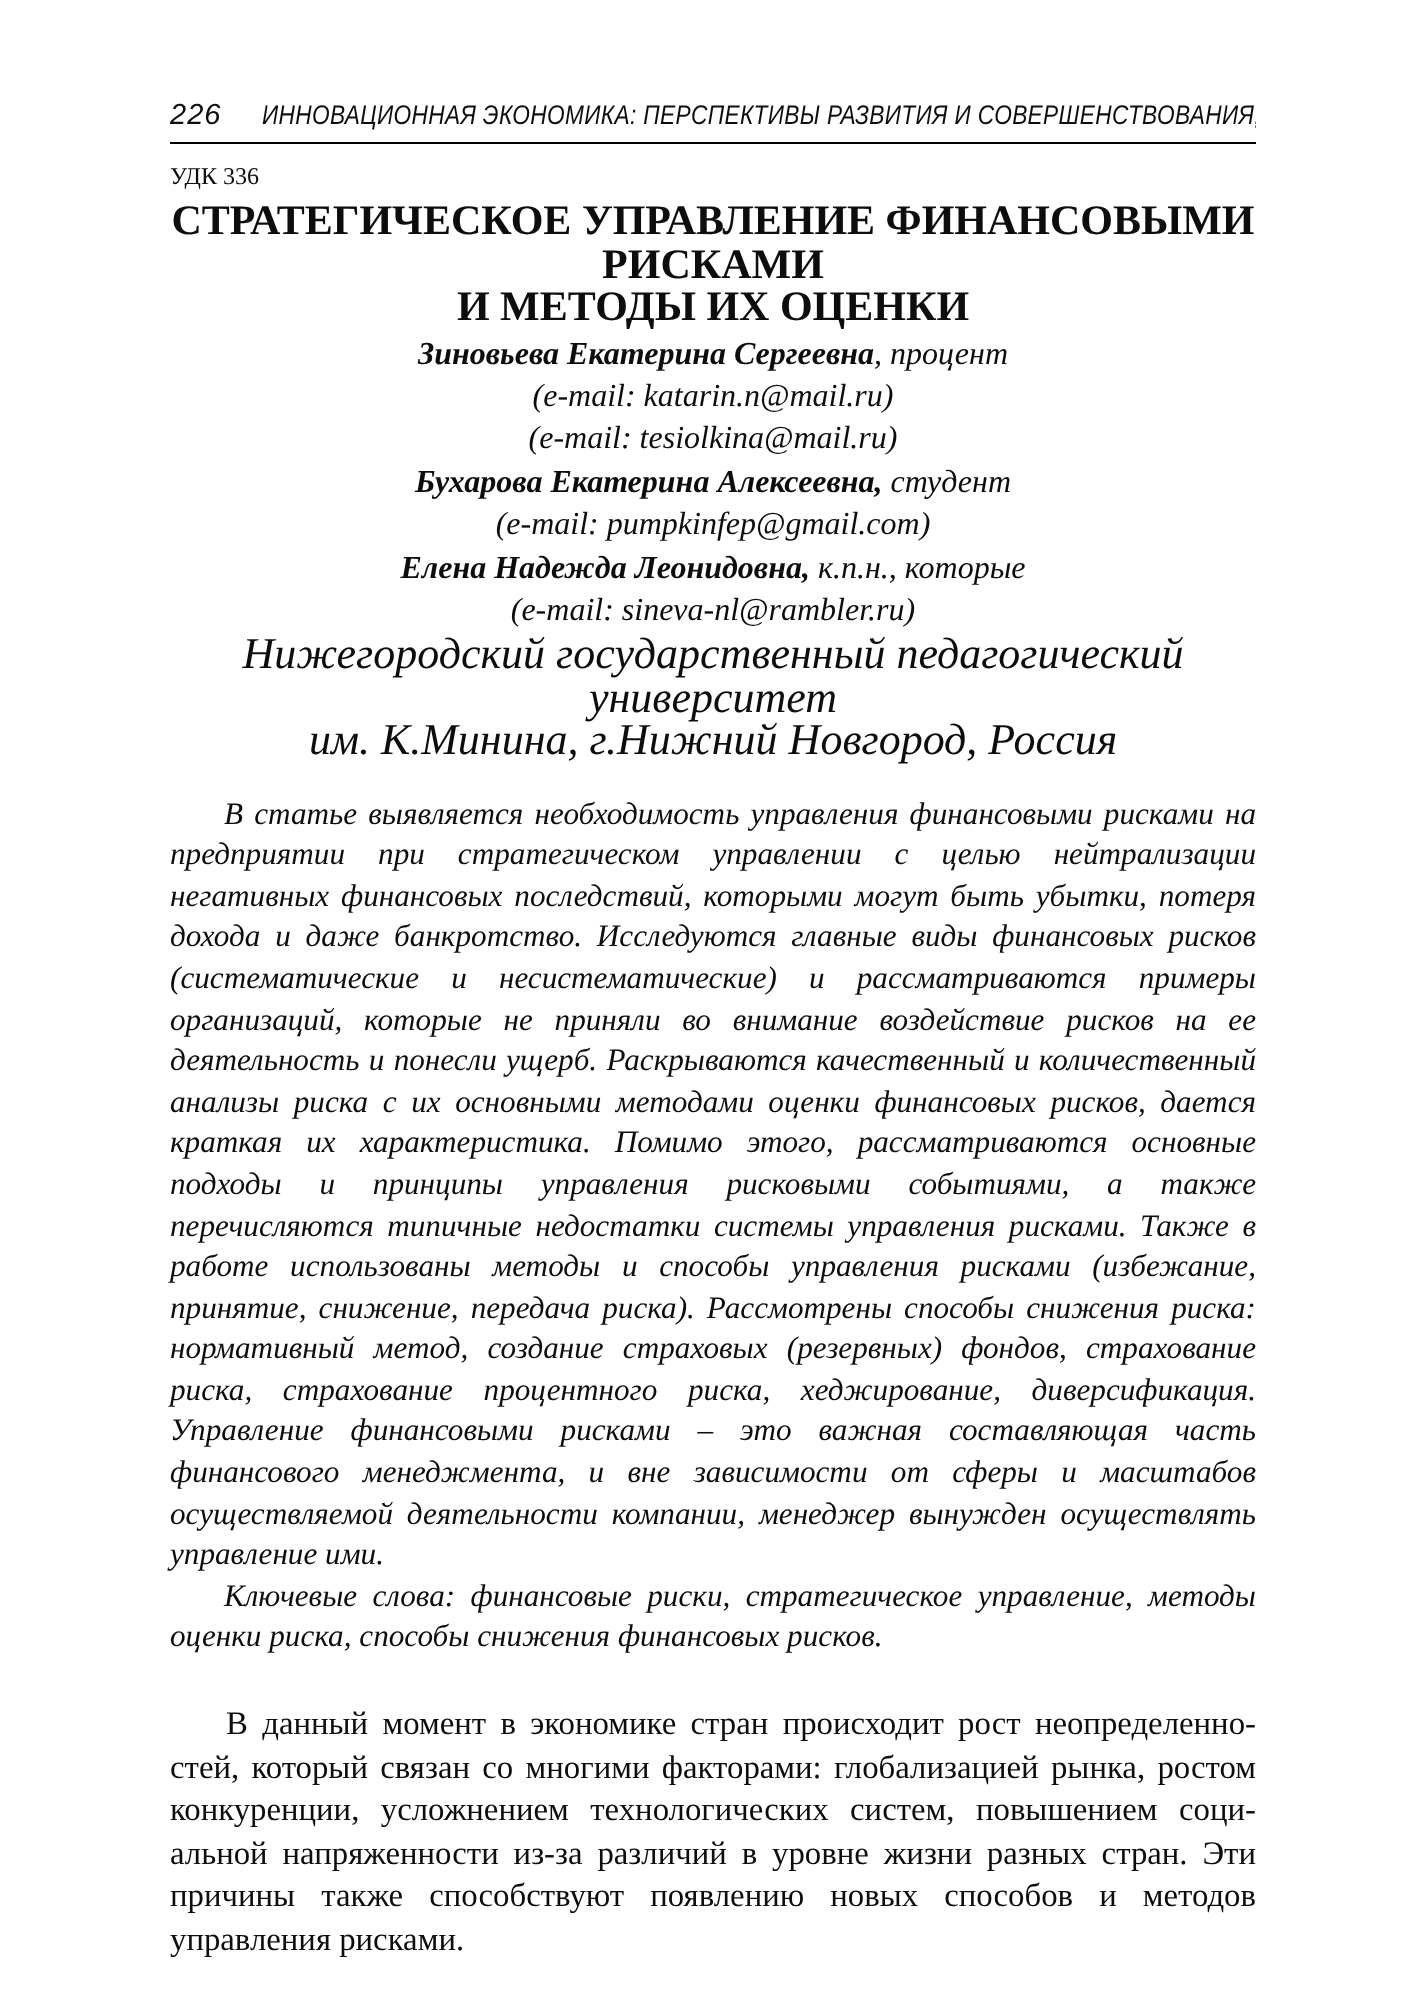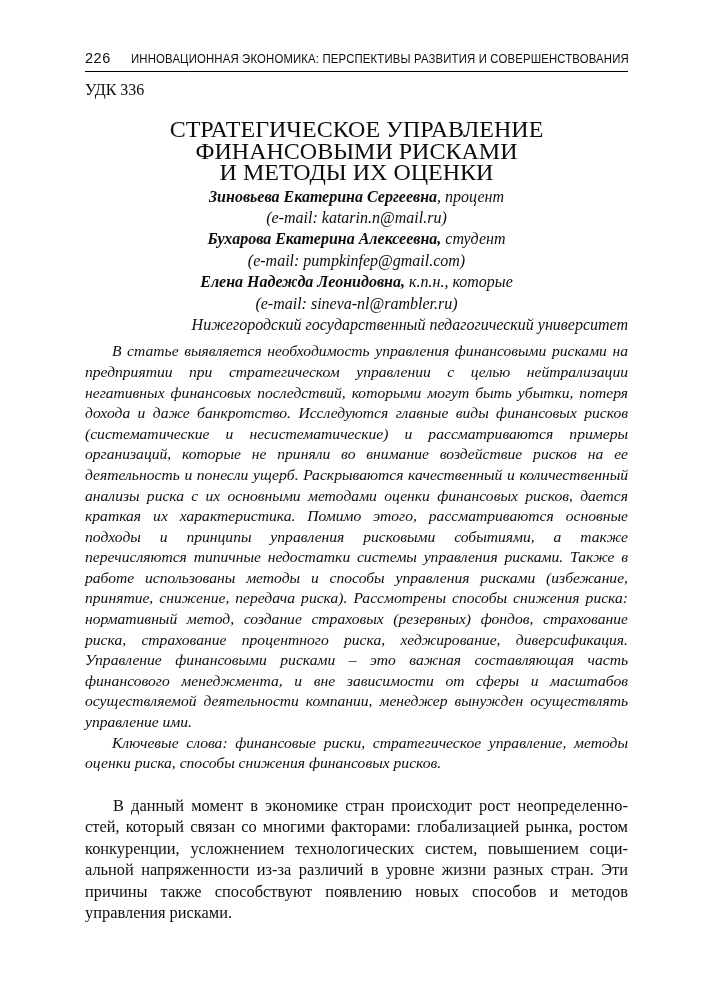--- a/index.html
+++ b/index.html
@@ -28,68 +28,69 @@
 
   
   .running-header {
     display: flex;
     align-items: baseline;
     gap: 20px;
     border-bottom: 1.5px solid #000000;
     padding-bottom: 5px;
     margin-bottom: 9px;
     overflow: hidden;
+    font-style: italic;
   }
   .page-number {
     font-family: "Liberation Sans", "DejaVu Sans", sans-serif;
     font-size: 14.5px;
     letter-spacing: 0.5px;
     flex: 0 0 auto;
   }
   .journal-title {
     font-family: "Liberation Sans", "DejaVu Sans", sans-serif;
     font-size: 13.5px;
     white-space: nowrap;
     display: inline-block;
     transform: scaleX(0.84);
     transform-origin: left bottom;
     letter-spacing: 0.2px;
   }
 
   
   .udc {
-    font-size: 16px;
-    margin: 2px 0 20px 0;
+    font-size: 12px;
+    margin: 2px 0 4px 0;
   }
   .paper-title {
     text-align: center;
-    font-weight: normal;
-    font-size: 24px;
+    font-weight: bold;
+    font-size: 21px;
     line-height: 21.5px;
     margin: 0 0 2px 0;
   }
   .authors {
     text-align: center;
     font-size: 16px;
     line-height: 21.4px;
     font-style: italic;
   }
   .author-name {
     font-weight: bold;
   }
   .affiliation {
-    text-align: right;
-    font-size: 16px;
+    text-align: center;
+    font-size: 22px;
     line-height: 21.4px;
     font-style: italic;
   }
 
   
   .abstract-block {
-    margin-top: 6px;
+    margin-top: 17px;
   }
   .abstract, .keywords {
     font-style: italic;
     font-size: 15.6px;
     line-height: 20.6px;
     text-align: justify;
     text-indent: 27px;
     margin: 0;
     hyphens: manual;
   }
@@ -115,28 +116,30 @@
       <span class="journal-title">ИННОВАЦИОННАЯ ЭКОНОМИКА: ПЕРСПЕКТИВЫ РАЗВИТИЯ И СОВЕРШЕНСТВОВАНИЯ, №2 (36), 2019</span>
     </div>
 
     <div class="udc">УДК 336</div>
 
     <h1 class="paper-title"><span>СТРАТЕГИЧЕСКОЕ УПРАВЛЕНИЕ ФИНАНСОВЫМИ РИСКАМИ</span><br><span>И МЕТОДЫ ИХ ОЦЕНКИ</span></h1>
 
     <div class="authors">
       <div><span class="author-name">Зиновьева Екатерина Сергеевна</span><span>, процент</span></div>
       <div>(e-mail: katarin.n@mail.ru)</div>
+      <div>(e-mail: tesiolkina@mail.ru)</div>
       <div><span class="author-name">Бухарова Екатерина Алексеевна,</span><span> студент</span></div>
       <div>(e-mail: pumpkinfep@gmail.com)</div>
       <div><span class="author-name">Елена Надежда Леонидовна,</span><span> к.п.н., которые</span></div>
       <div>(e-mail: sineva-nl@rambler.ru)</div>
     </div>
 
     <div class="affiliation">
       <div>Нижегородский государственный педагогический университет</div>
+      <div>им. К.Минина, г.Нижний Новгород, Россия</div>
     </div>
 
     <div class="abstract-block">
       <p class="abstract">В статье выявляется необходимость управления финансовыми рисками на предприятии при стратегическом управлении с целью нейтрализации негативных финансовых последствий, которыми могут быть убытки, потеря дохода и даже банкротство. Исследуются главные виды финансо­вых рисков (систематические и несистематические) и рассматриваются примеры организаций, которые не приняли во внимание воздействие рис­ков на ее деятельность и понесли ущерб. Раскрываются качественный и количественный анализы риска с их основными методами оценки финан­совых рисков, дается краткая их характеристика. Помимо этого, рас­сматриваются основные подходы и принципы управления рисковыми со­бытиями, а также перечисляются типичные недостатки системы управления рисками. Также в работе использованы методы и способы управления рисками (избежание, принятие, снижение, передача риска). Рассмотрены способы снижения риска: нормативный метод, создание страховых (резервных) фондов, страхование риска, страхование процент­ного риска, хеджирование, диверсификация. Управление финансовыми рисками – это важная составляющая часть финансового менеджмента, и вне зависимости от сферы и масштабов осуществляемой деятельности компании, менеджер вынужден осуществлять управление ими.</p>
       <p class="keywords">Ключевые слова: финансовые риски, стратегическое управление, мето­ды оценки риска, способы снижения финансовых рисков.</p>
     </div>
 
     <p class="body-paragraph">В данный момент в экономике стран происходит рост неопределенно­стей, который связан со многими факторами: глобализацией рынка, ростом конкуренции, усложнением технологических систем, повышением соци­альной напряженности из-за различий в уровне жизни разных стран. Эти причины также способствуют появлению новых способов и методов управления рисками.</p>
 
   </div>

